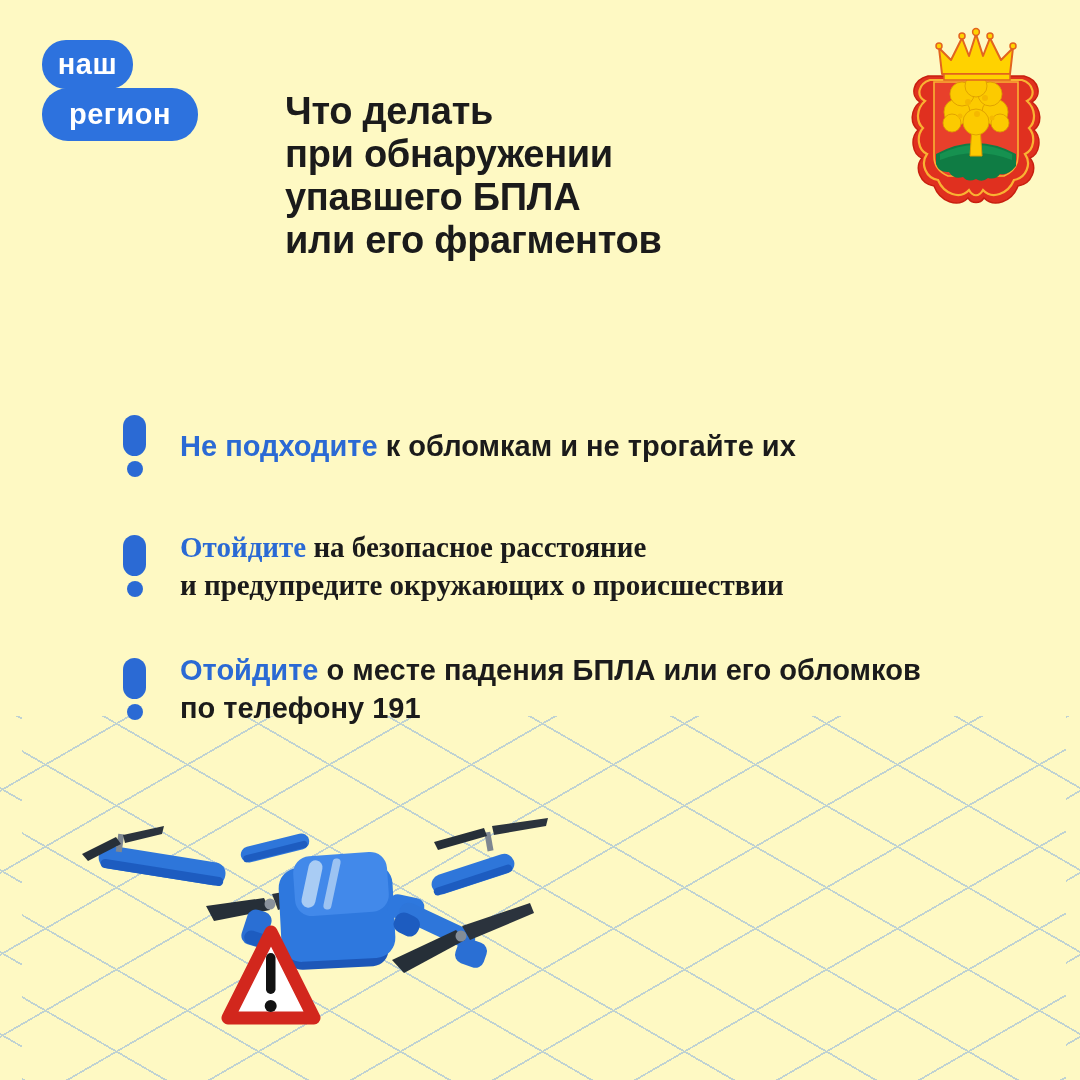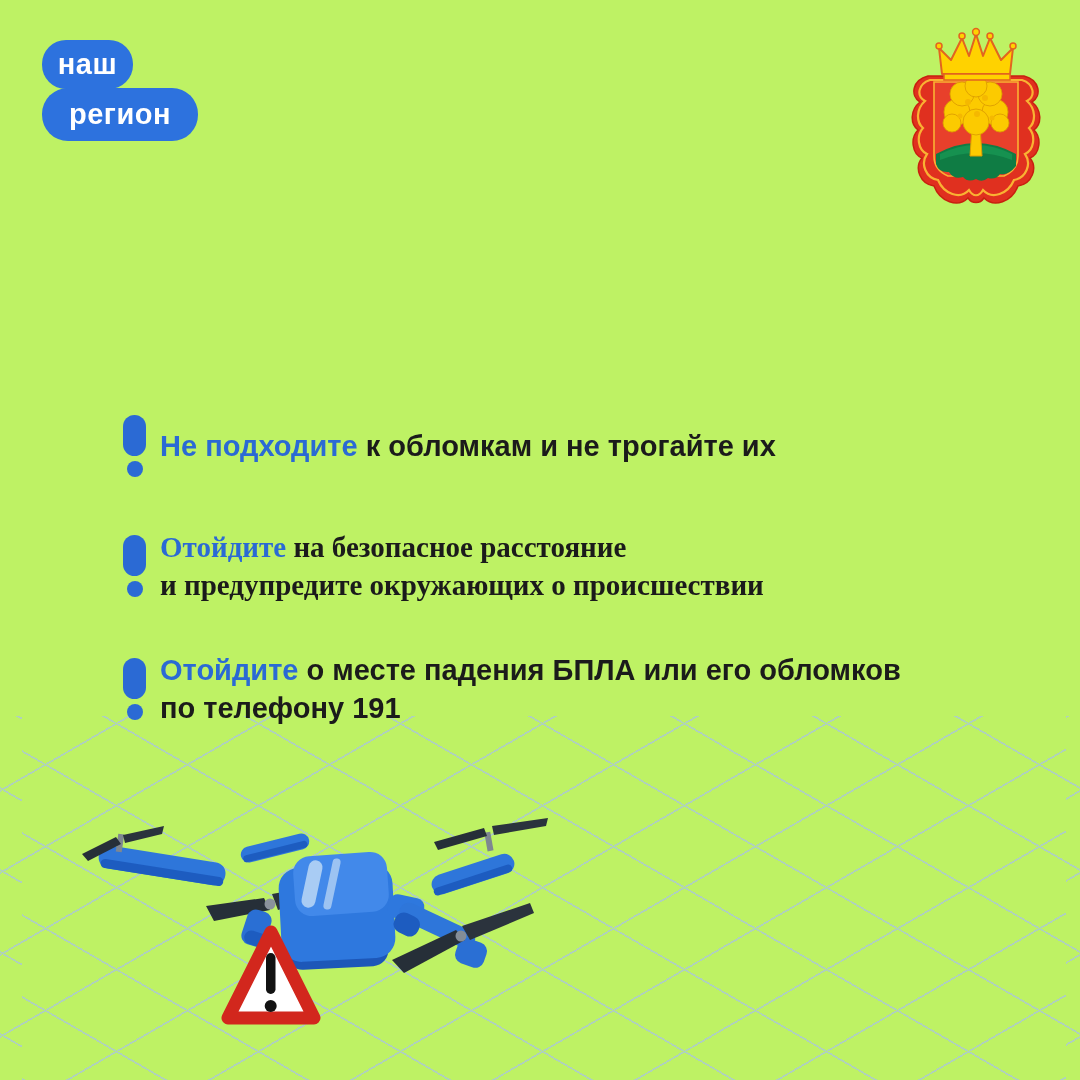--- a/index.html
+++ b/index.html
@@ -1,17 +1,17 @@
 <!DOCTYPE html>
 <html style="--accent-blue: #2b6ad4; --logo-blue: #2d72de; --text-dark: #1b1b1b; --grid-line: #aac6d8; --warning-red: #d2271d; --drone-blue: #2e76da; --drone-blue-dark: #1d5cc0; --propeller-dark: #262f38; --emblem-red: #e0301f; --emblem-gold: #fcca00; --emblem-green: #0f7c44;"><head>
 <meta charset="utf-8">
 <style>
   html,body{margin:0;padding:0;background:#ffffff;}
   body{font-family:"Liberation Sans","DejaVu Sans",sans-serif;}
-  .canvas{position:relative;width:1080px;height:1080px;background:#bef264;overflow:hidden;}
+  .canvas{position:relative;width:1080px;height:1080px;background:#fef9c3;overflow:hidden;}
 
   
   .grid-band{
     position:absolute;left:0;top:716px;width:1080px;height:364px;
     background-image:
       repeating-linear-gradient(150deg, var(--grid-line,#aac6d8) 0 1.7px, transparent 1.7px 71px),
       repeating-linear-gradient(30deg,  var(--grid-line,#aac6d8) 0 1.7px, transparent 1.7px 71px);
     background-position:-14px 0, 22px 0;
     opacity:.75;
   }
@@ -25,21 +25,21 @@
   .pill-connector{position:absolute;left:26px;top:42px;width:44px;height:22px;background:var(--logo-blue,#2d72de);}
 
   
   .title{position:absolute;left:285px;top:90px;color:var(--text-dark,#1c1c1c);
     font-size:38px;line-height:43px;font-weight:700;letter-spacing:-0.3px;}
 
   
   .emblem{position:absolute;left:906px;top:26px;width:140px;height:190px;}
 
   
-  .bullet-row{position:absolute;left:123px;display:flex;align-items:center;gap:14px;}
+  .bullet-row{position:absolute;left:123px;display:flex;align-items:center;gap:34px;}
   .row-1{top:415px;height:62px;}
   .row-2{top:527px;height:78px;font-family:Liberation Serif, serif;}
   .row-3{top:650px;height:78px;}
   .excl-icon{width:23px;display:flex;flex-direction:column;align-items:center;flex:0 0 auto;}
   .excl-bar{width:23px;height:41px;border-radius:12px;background:var(--accent-blue,#2b6ad4);}
   .excl-dot{width:16px;height:16px;border-radius:50%;background:var(--accent-blue,#2b6ad4);margin-top:5px;}
   .bullet-text{font-size:29px;line-height:38px;font-weight:700;color:var(--text-dark,#1b1b1b);white-space:nowrap;}
   .bullet-text .lead{color:var(--accent-blue,#2b6ad4);}
 
   
@@ -55,20 +55,26 @@
   <div class="logo">
     <div class="pill-connector"></div>
     <div class="pill pill-top">
       <span>наш</span>
     </div>
     <div class="pill pill-bottom">
       <span>регион</span>
     </div>
   </div>
 
+  <div class="title">
+    <div>Что делать</div>
+    <div>при обнаружении</div>
+    <div>упавшего БПЛА</div>
+    <div>или его фрагментов</div>
+  </div>
 
   <svg class="emblem" viewBox="0 0 140 190" aria-hidden="true">
 
     <g>
       <path d="M22,50 C6,54 4,70 14,76 C4,84 4,98 12,104 C4,112 6,128 16,132 C8,142 14,158 28,160
                C34,176 52,182 62,172 C66,178 74,178 78,172 C88,182 106,176 112,160
                C126,158 132,142 124,132 C134,128 136,112 128,104 C136,98 136,84 126,76
                C136,70 134,54 118,50 Z" fill="#e0301f" stroke="#c8200f" stroke-width="1.5"></path>
       <path d="M24,54 C12,58 10,70 19,75 C10,83 10,96 17,102 C10,110 12,124 21,128 C14,138 20,152 32,154
                C38,168 54,174 63,164 C67,171 73,171 77,164 C86,174 102,168 108,154

